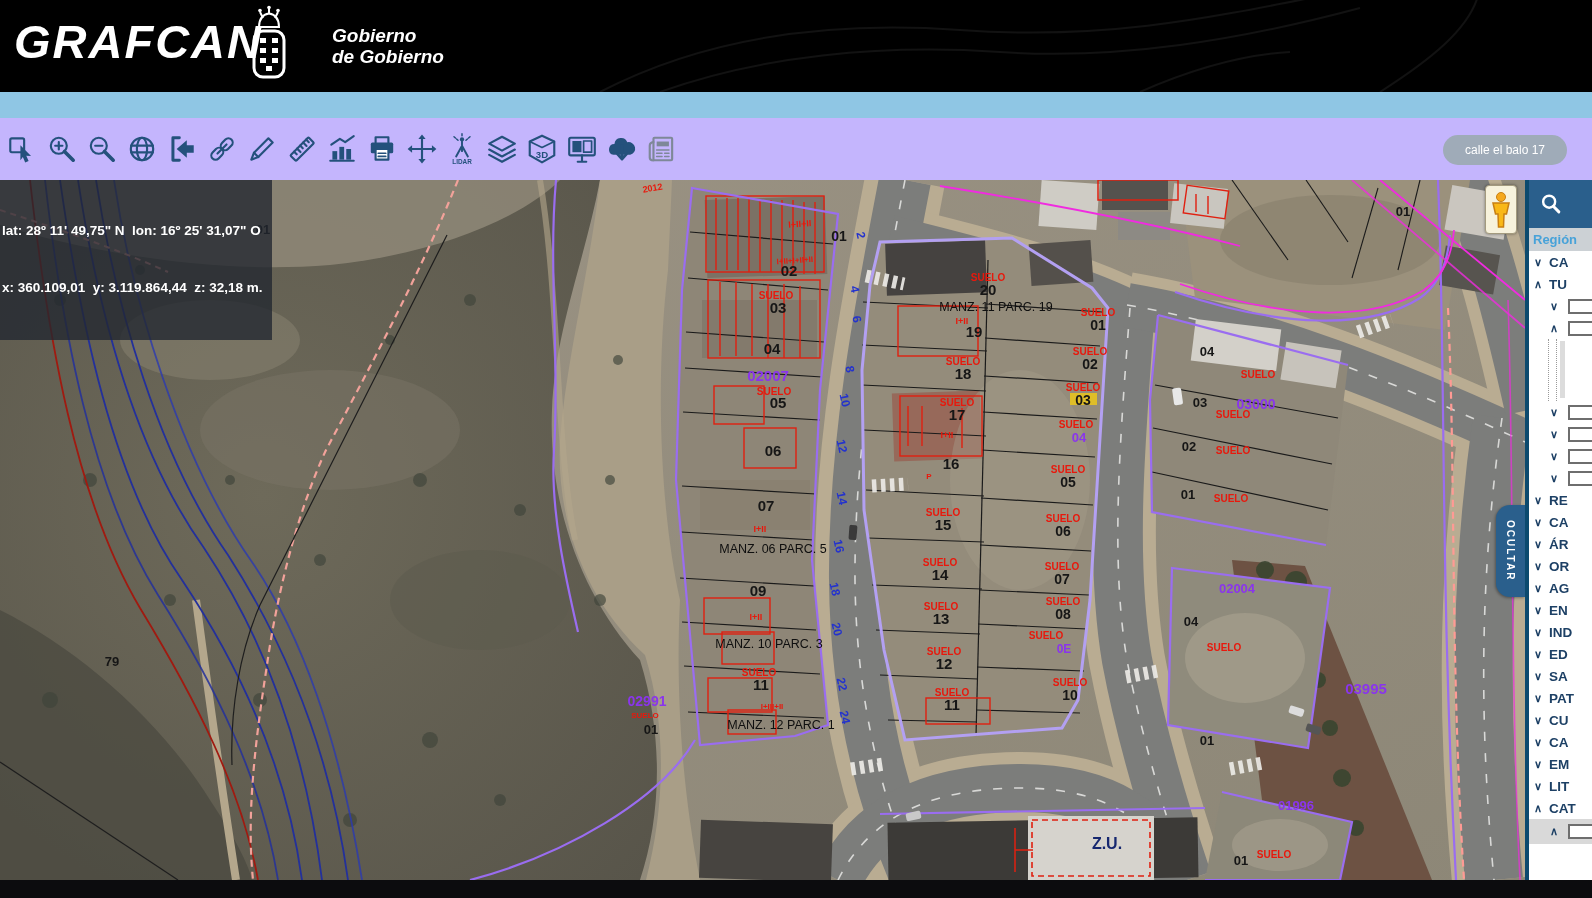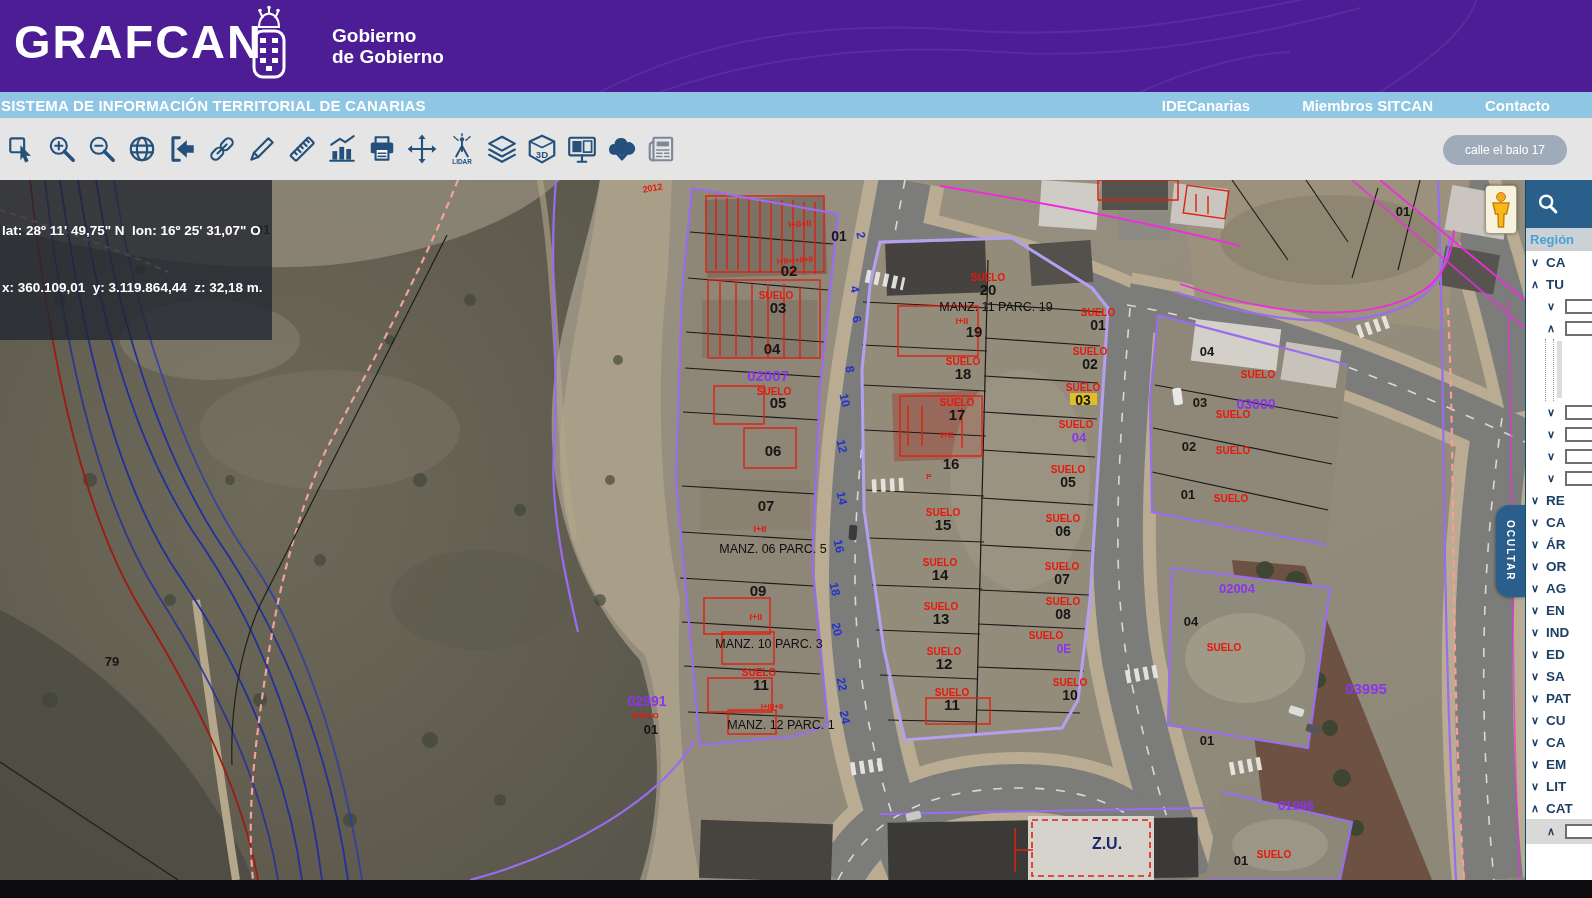--- a/index.html
+++ b/index.html
@@ -1,32 +1,32 @@
 <!DOCTYPE html>
 <html><head>
 <meta charset="utf-8">
 <style>
   html,body{margin:0;padding:0;background:#fff;}
   .app{position:relative;width:1592px;height:898px;overflow:hidden;font-family:"Liberation Sans",sans-serif;background:#fff;}
 
   
-  .hdr{position:absolute;top:0;left:0;width:100%;height:92px;background:#4c1d95;overflow:hidden;}
+  .hdr{position:absolute;top:0;left:0;width:100%;height:92px;background:#000000;overflow:hidden;font-style:italic;}
   .hdr-deco{position:absolute;inset:0;}
   .brand{position:absolute;left:14px;top:14px;font-size:47px;font-weight:bold;color:#fff;letter-spacing:2px;}
   .govlogo{position:absolute;left:246px;top:5px;}
   .govtext{position:absolute;left:296px;top:25px;color:#fff;font-weight:bold;font-size:19px;line-height:21px;margin-left:36px;}
 
   
   .subbar{position:absolute;top:92px;left:0;width:100%;height:26px;background:#8fc6e4;display:flex;align-items:center;color:#fff;font-weight:bold;}
   .subtitle{font-size:15px;margin-left:1px;letter-spacing:.2px;white-space:nowrap;}
   .sublinks{position:absolute;right:42px;display:flex;gap:52px;font-size:15px;}
   .sublinks span{cursor:pointer;white-space:nowrap;}
 
   
-  .toolbar{position:absolute;top:118px;left:0;width:100%;height:62px;background:#e5e5e5;}
+  .toolbar{position:absolute;top:118px;left:0;width:100%;height:62px;background:#c4b5fd;}
   #tools{position:absolute;left:4px;top:11px;display:flex;gap:3px;}
   .tool{width:37px;height:40px;border:none;background:none;color:#24517c;padding:2px;cursor:pointer;}
   .tool svg{width:32px;height:32px;display:block;}
   .tool.gray{color:#7e8898;}
   .searchpill{position:absolute;right:25px;top:17px;width:124px;height:30px;background:#9fabb8;border-radius:15px;color:#fff;font-size:12px;display:flex;align-items:center;justify-content:center;cursor:text;}
 
   
   .stage{position:absolute;top:180px;left:0;width:1592px;height:700px;background:#8e8878;}
   #map{position:absolute;left:0;top:0;display:block;}
   #map text.ml{text-anchor:middle;}
@@ -35,21 +35,21 @@
   #map .m{fill:#0f0f0f;font-weight:normal;}
   #map .p{fill:#8a35ec;font-weight:bold;}
   #map .b{fill:#2433cd;font-weight:bold;}
   #map .n{fill:#16276f;font-weight:bold;}
 
   .coords{position:absolute;left:-4px;top:0;background:rgba(33,38,48,.78);color:#fff;font-weight:bold;font-size:13.5px;line-height:19px;padding:3px 10px 5px 6px;white-space:pre;}
   .pegman{position:absolute;right:75px;top:5px;width:30px;height:47px;background:#f7f2dc;border:1px solid #a39a7e;border-radius:4px;display:flex;align-items:center;justify-content:center;box-shadow:0 0 3px rgba(0,0,0,.45);cursor:grab;}
   .ocultar{position:absolute;right:67px;top:325px;width:29px;height:92px;background:#2a5f8c;border-radius:14px 0 0 14px;color:#fff;display:flex;align-items:center;justify-content:center;writing-mode:vertical-rl;font-size:10px;font-weight:bold;letter-spacing:2px;cursor:pointer;box-shadow:-1px 1px 3px rgba(0,0,0,.35);}
 
   
-  .sidebar{position:absolute;right:0;top:0;width:67px;height:700px;background:#fff;border-left:1px solid #0c4a6e;box-sizing:border-box;overflow:hidden;}
+  .sidebar{position:absolute;right:0;top:0;width:67px;height:700px;background:#fff;border-left:4px solid #0c4a6e;box-sizing:border-box;overflow:hidden;}
   .sb-head{height:48px;background:#2a5f8c;display:flex;align-items:center;padding-left:10px;cursor:pointer;}
   .sb-region{height:23px;background:#ccd1d5;color:#47a2d9;font-weight:bold;font-size:13px;display:flex;align-items:center;padding-left:4px;white-space:nowrap;overflow:hidden;}
   .tree{position:relative;height:629px;overflow:hidden;}
   .trow{height:22px;display:flex;align-items:center;color:#1d4065;font-weight:bold;font-size:13.5px;padding-left:5px;white-space:nowrap;cursor:pointer;}
   .trow .chev{width:15px;font-size:11px;flex:none;}
   .trow.ind{padding-left:21px;}
   .trow .cb{flex:none;width:42px;height:11px;border:2px solid #6e6e6e;margin-left:3px;background:#fff;}
   .trow.hl{background:#d9d9d9;height:25px;}
   .tspacer{position:relative;}
   .guide{position:absolute;top:0;bottom:0;border-left:1px dotted #9a9a9a;}
@@ -93,26 +93,20 @@
         <rect x="20" y="61" width="6" height="5"></rect>
       </g>
     </svg>
     <div class="govtext">
       <div>Gobierno</div>
       <div>de Gobierno</div>
     </div>
   </div>
 
   <div class="subbar">
-    <span class="subtitle">SISTEMA DE INFORMACIÓN TERRITORIAL DE CANARIAS</span>
-    <div class="sublinks">
-      <span>IDECanarias</span>
-      <span>Miembros SITCAN</span>
-      <span>Contacto</span>
-    </div>
   </div>
 
   <div class="toolbar">
     <div id="tools">
         <button class="tool">
           <svg viewBox="0 0 30 30" fill="none" stroke="currentColor" stroke-width="2" stroke-linecap="round" stroke-linejoin="round">
             <rect x="4" y="5" width="13" height="13" rx="1.5"></rect>
             <path fill="currentColor" stroke="none" d="M13.5 11.5 L23.5 21.5 L19 21.3 L21.2 26.3 L18 27.6 L15.8 22.6 L13.5 25.5 Z"></path>
           </svg>
         </button>

